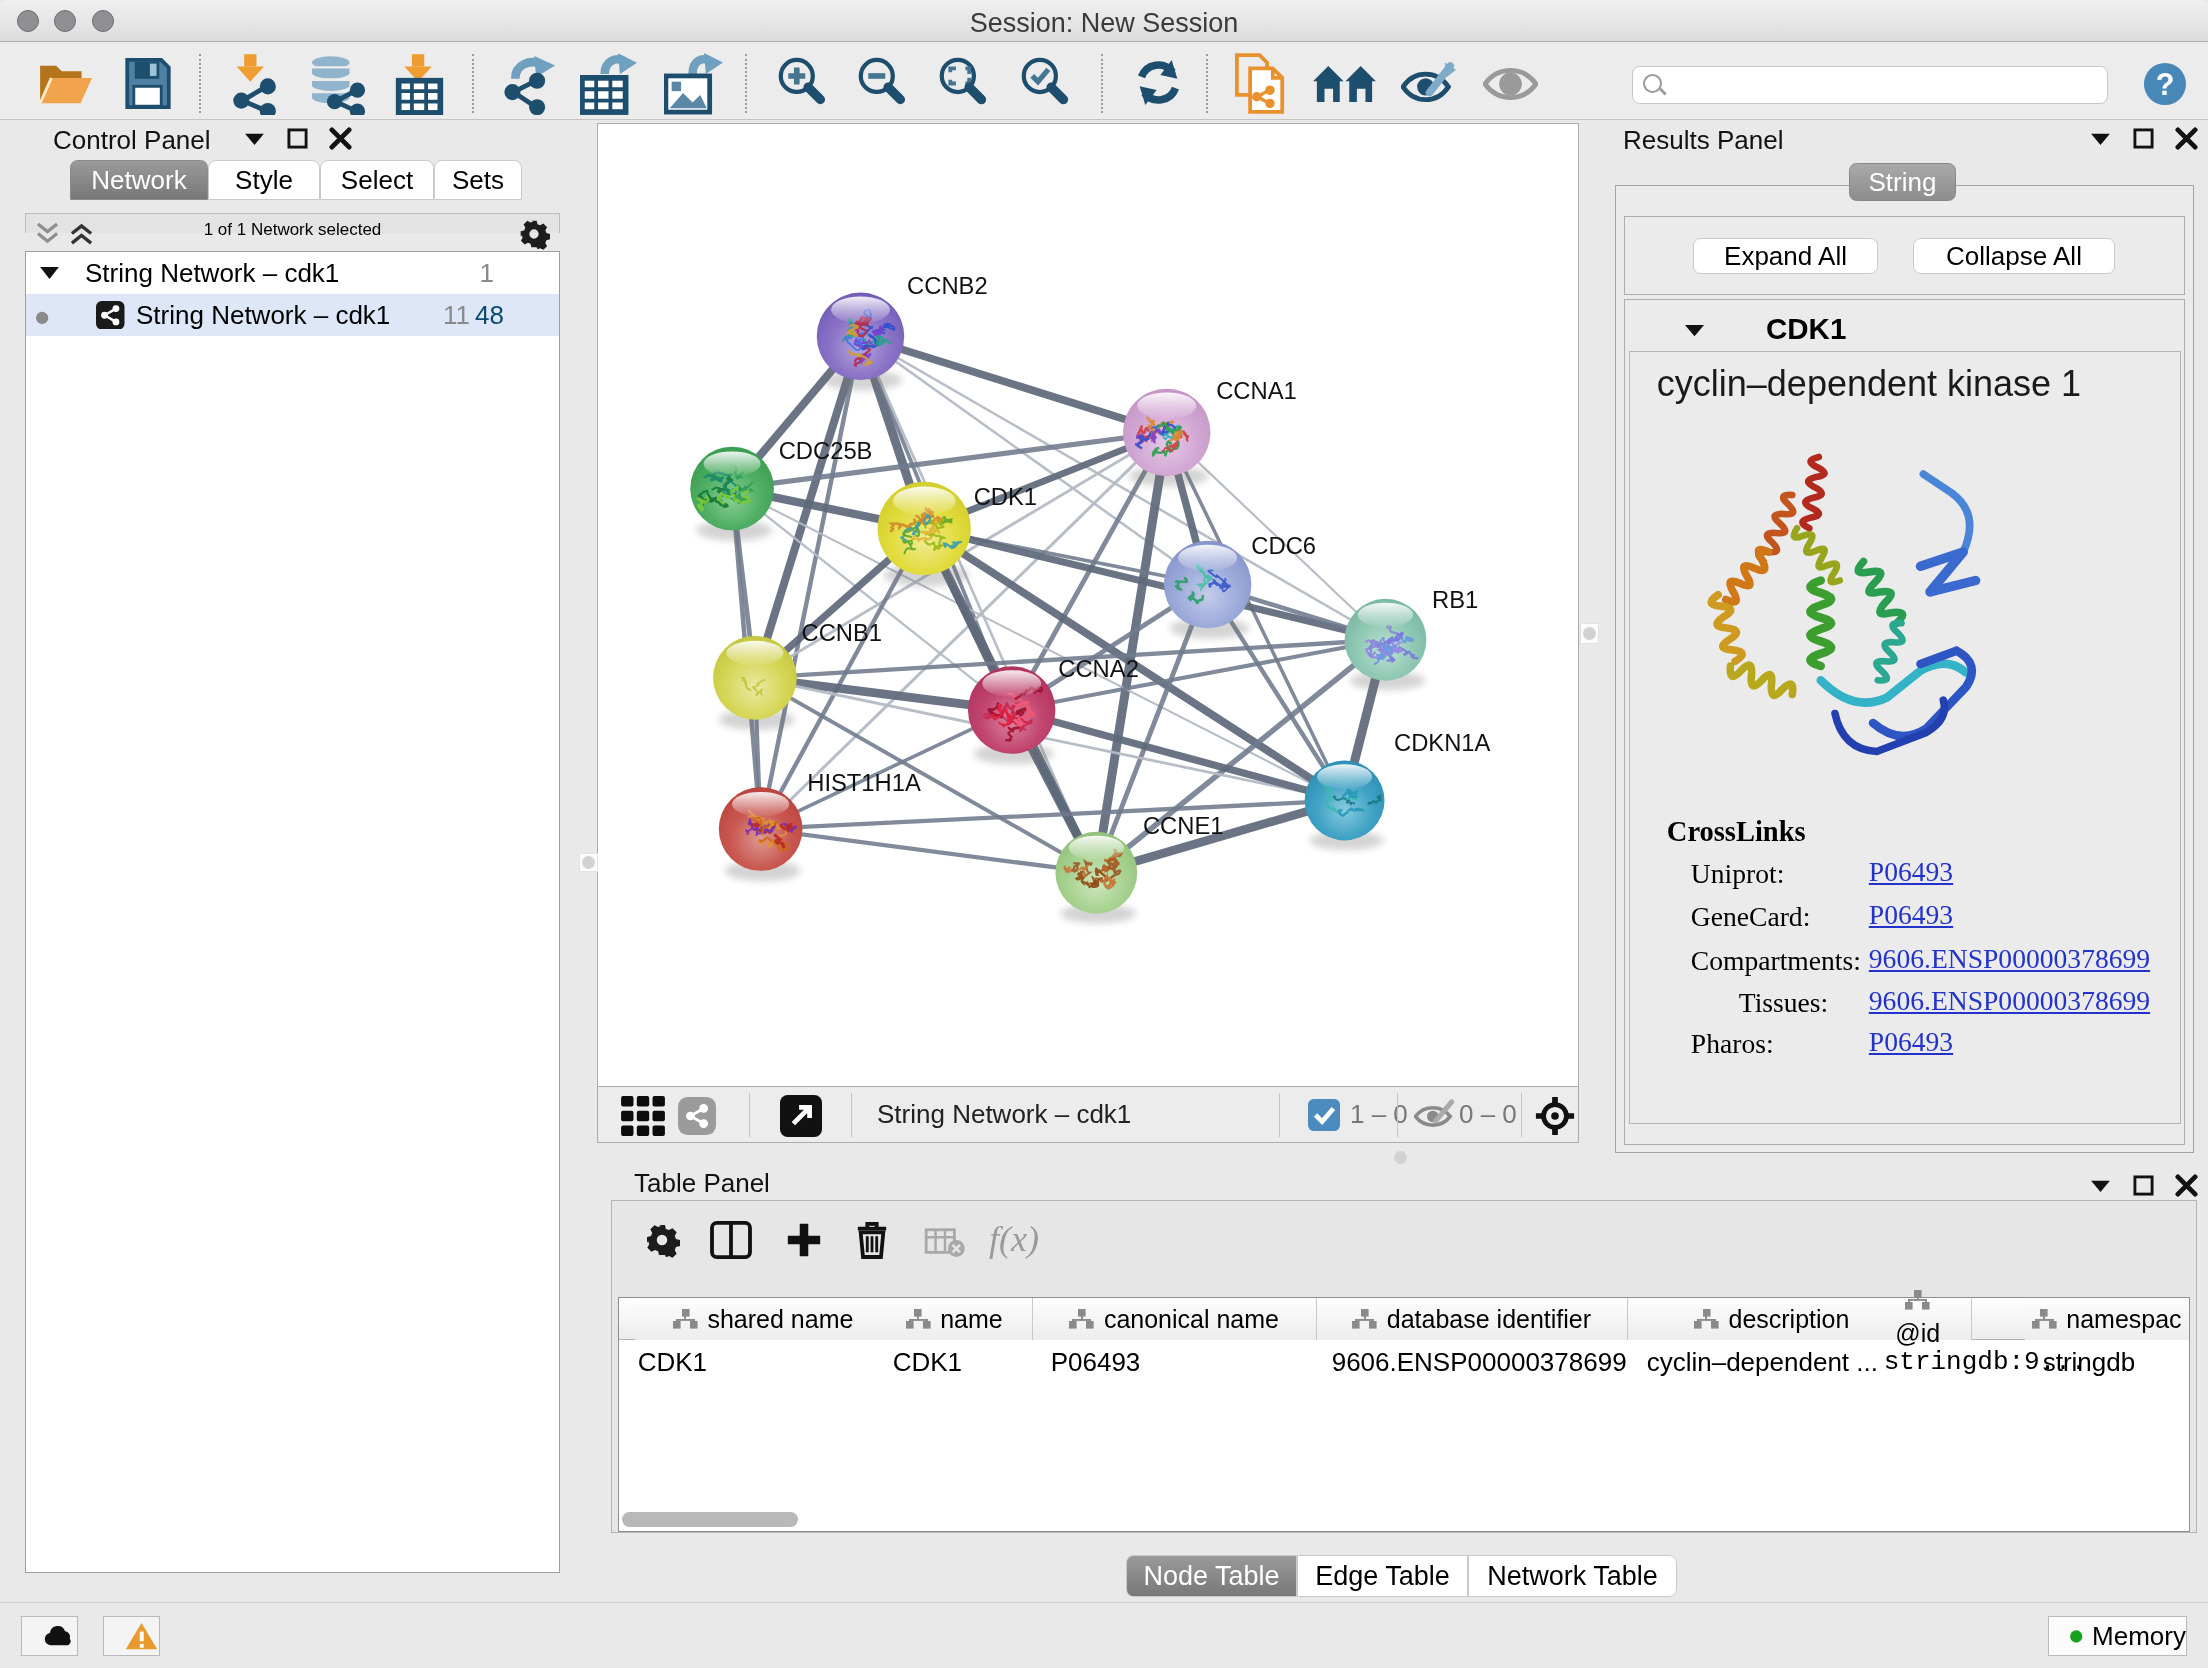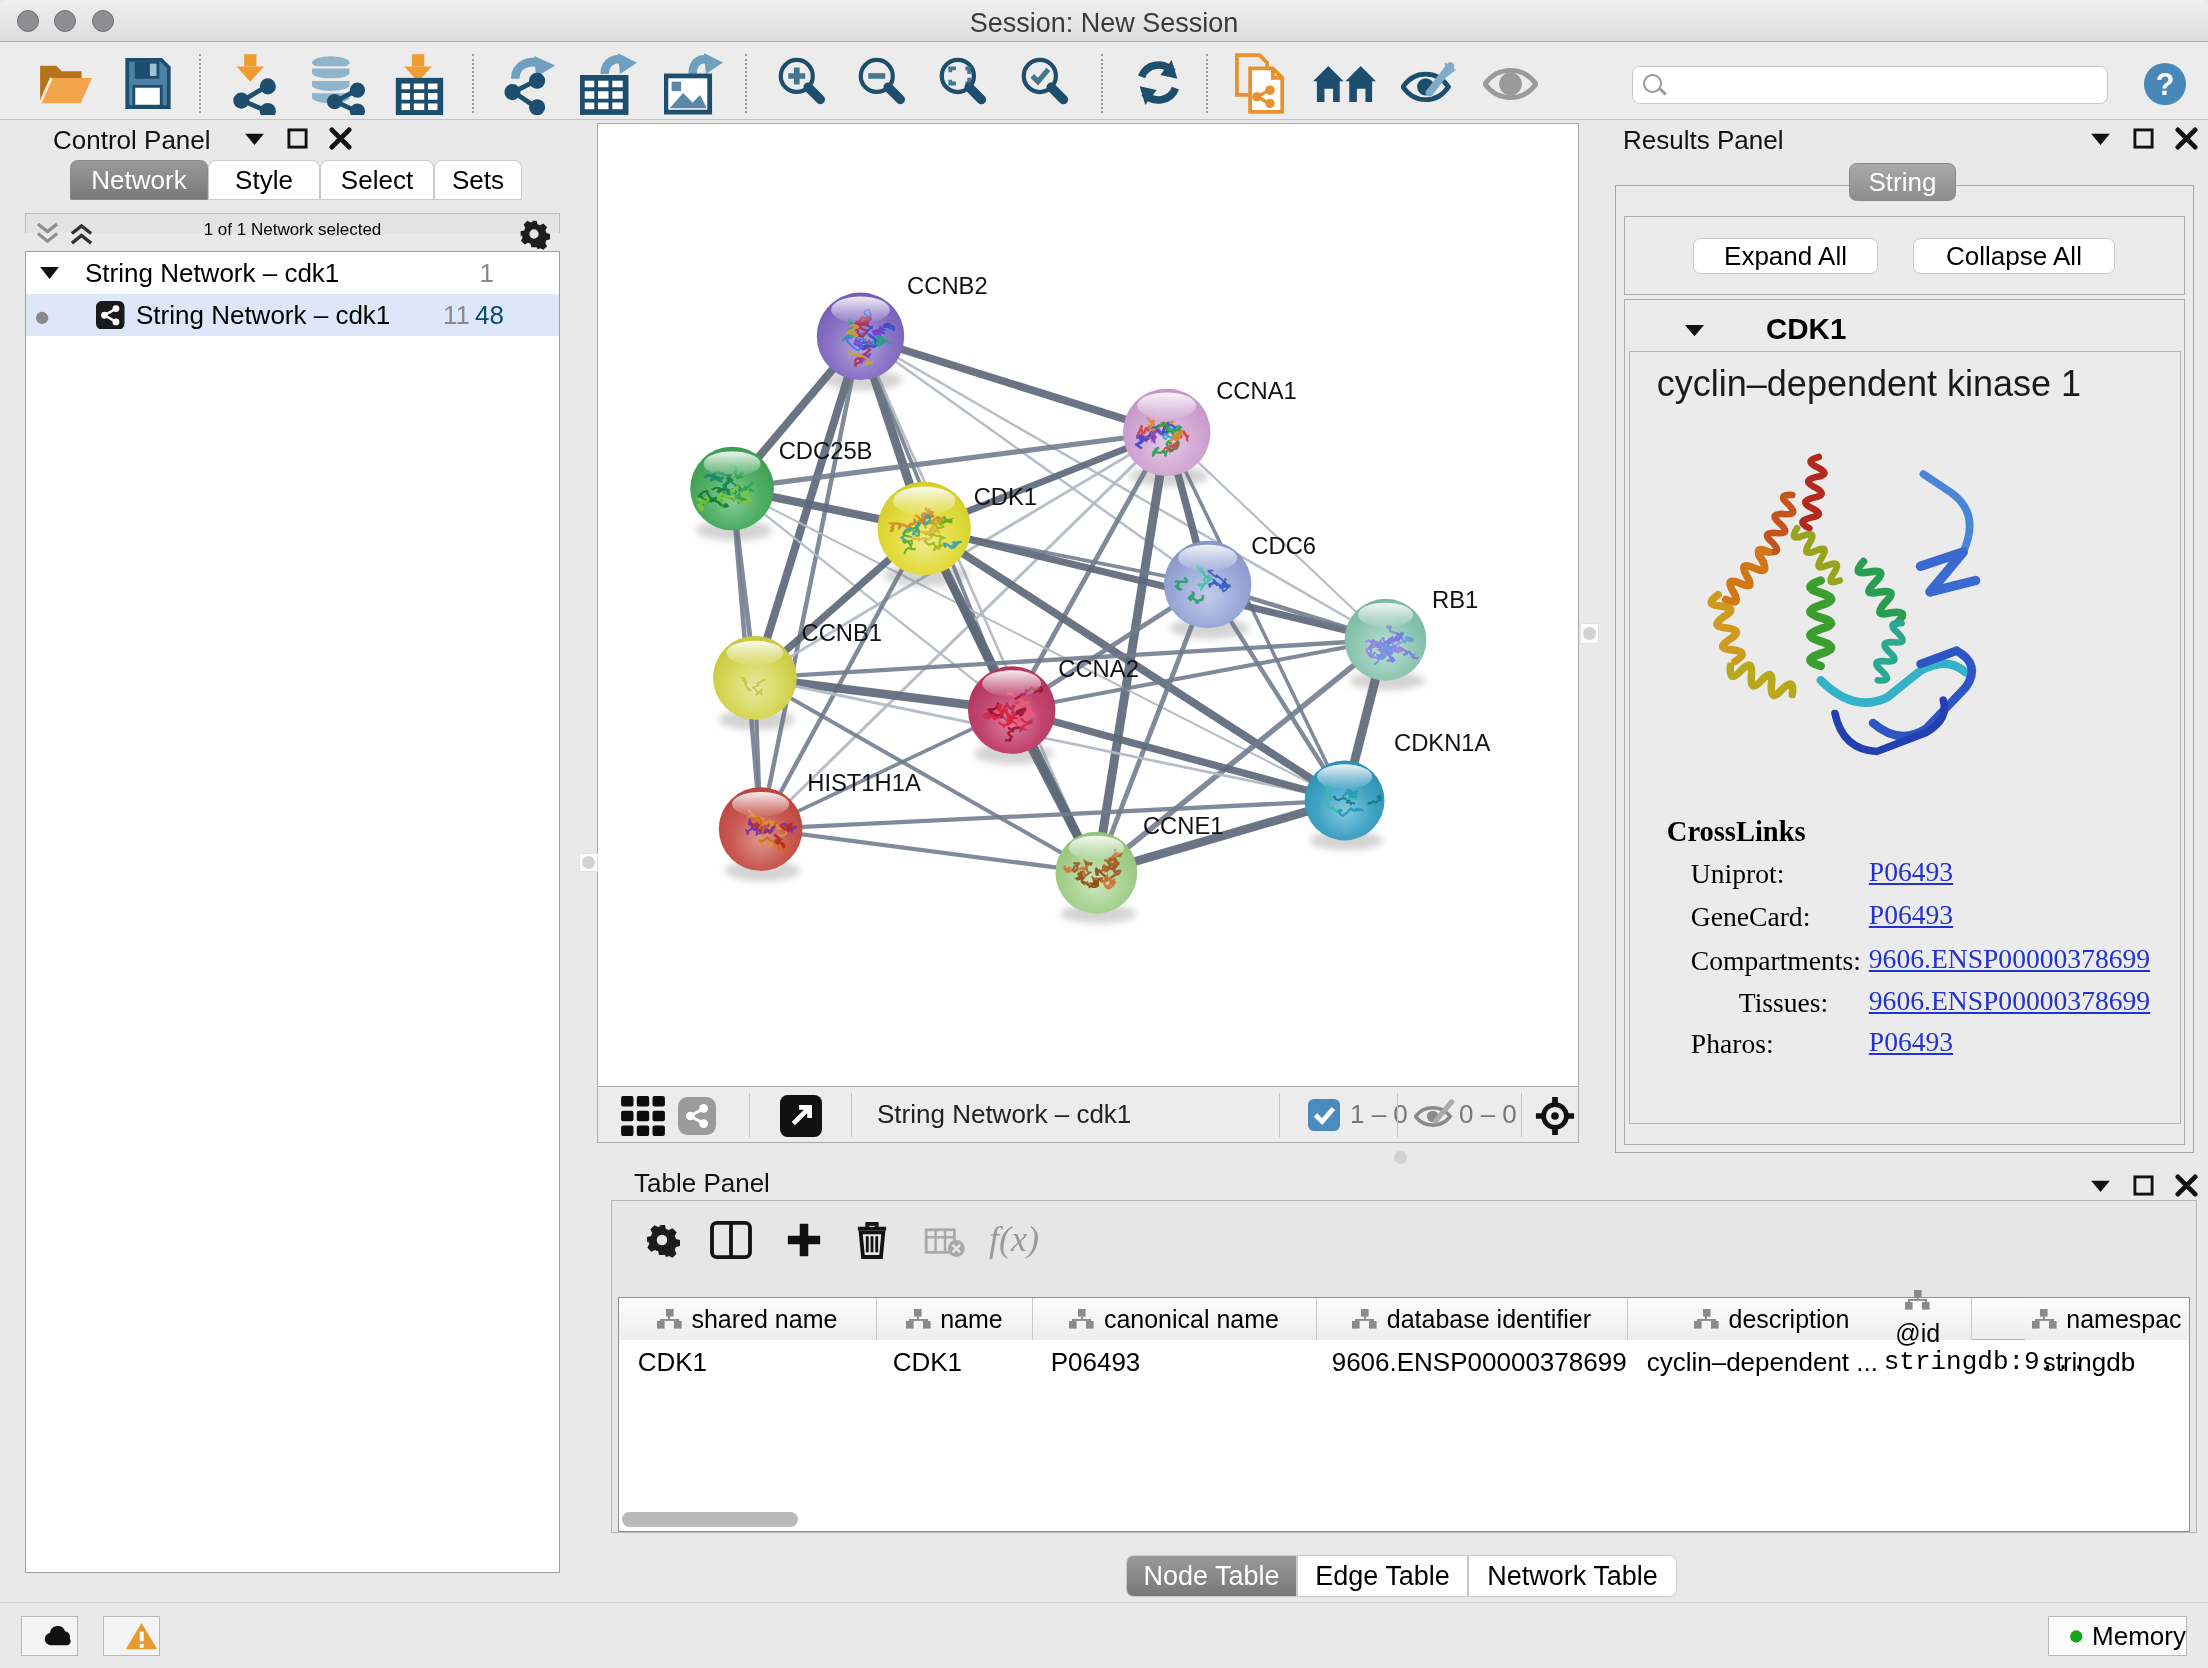--- a/index.html
+++ b/index.html
@@ -926,21 +926,21 @@
     <svg width="42" height="32" viewBox="0 0 44 34" style="position:absolute;left:312px;top:25px">
       <rect x="2" y="4" width="30" height="24" fill="none" stroke="#a9a9a9" stroke-width="3"></rect>
       <path d="M2 12 h30 M12 4 v24 M22 4 v24" stroke="#a9a9a9" stroke-width="2.6"></path>
       <circle cx="34" cy="24" r="9" fill="#a9a9a9"></circle>
       <path d="M30 20 l8 8 M38 20 l-8 8" stroke="#e6e6e6" stroke-width="2.6"></path>
     </svg>
     <div style="position:absolute;left:377px;top:17px;font-family:'Liberation Serif',serif;font-style:italic;font-size:36px;color:#9a9a9a;">f(x)</div>
 
     <div id="tp-table">
       <div style="position:absolute;left:0;top:0;width:100%;height:42px;border-bottom:1px solid #b5b5b5;background:linear-gradient(#fefefe,#ececec);"></div>
-      <div class="th" style="left:0px;width:258px;">
+      <div class="th" style="left:16px;width:258px;">
           <span class="thi"></span>
           <span class="thl">shared name</span>
         </div>
       <div class="th" style="left:258px;width:156px;">
           <span class="thi"></span>
           <span class="thl">name</span>
         </div>
       <div class="th" style="left:414px;width:284px;">
           <span class="thi"></span>
           <span class="thl">canonical name</span>

